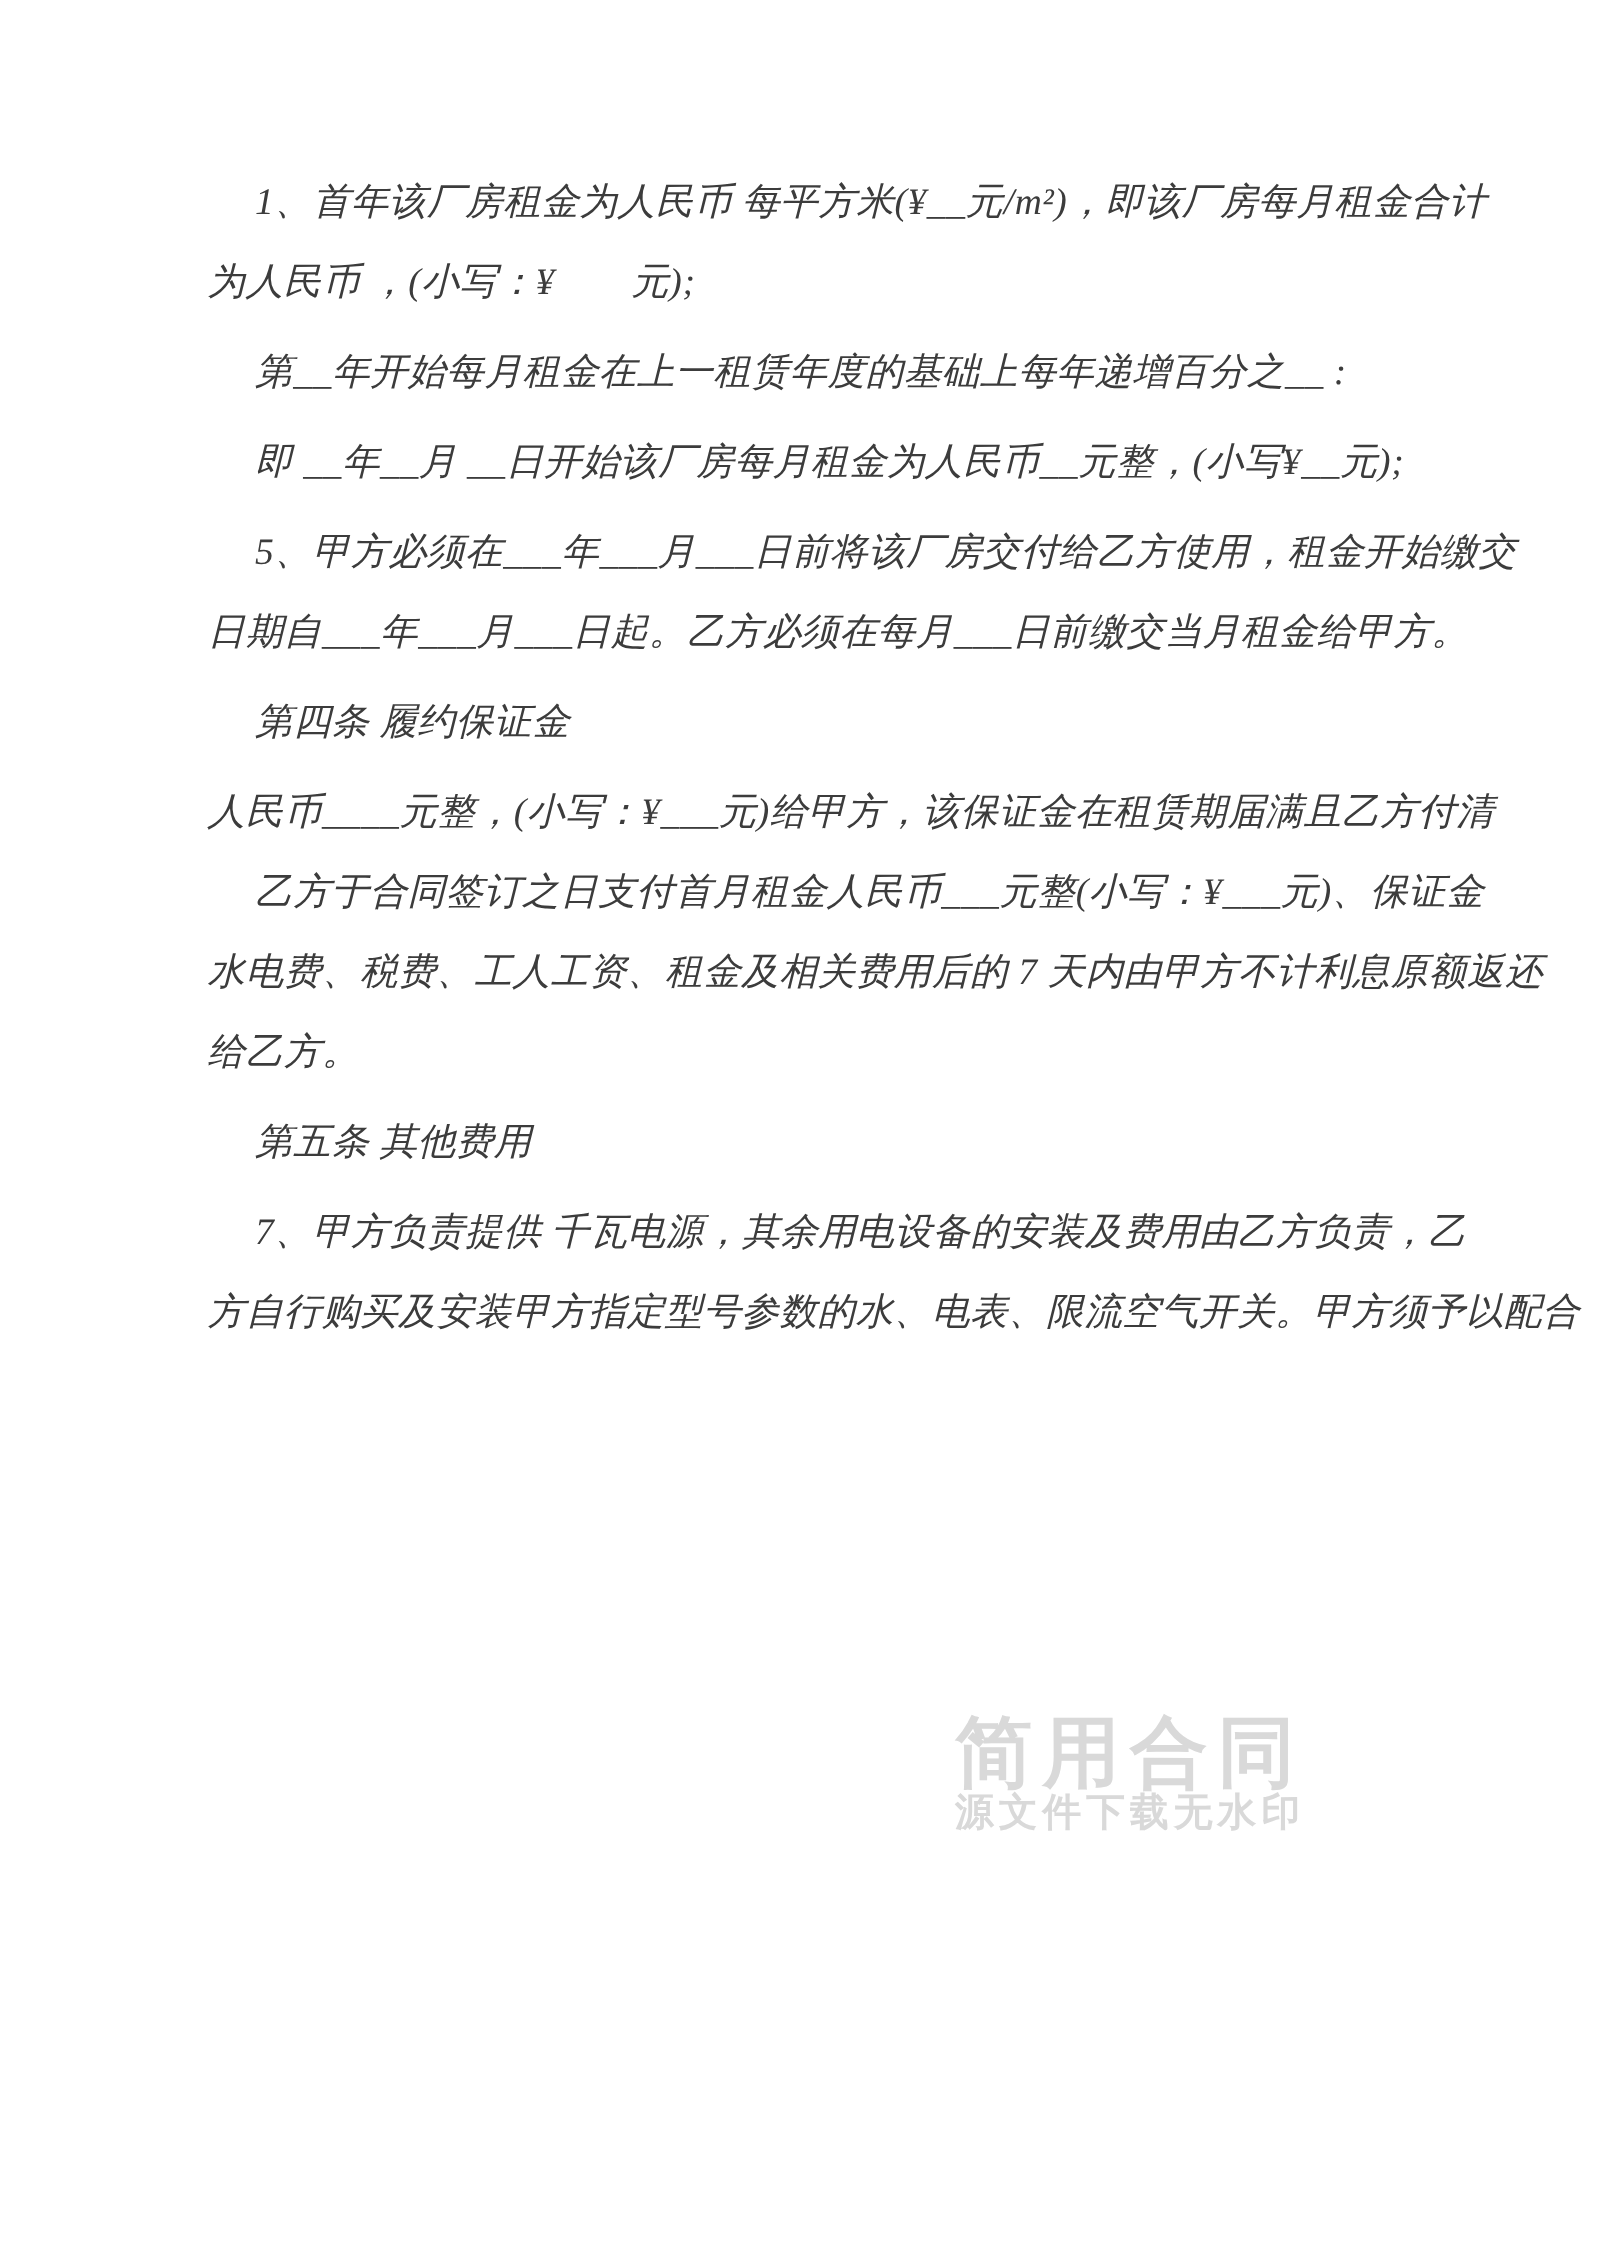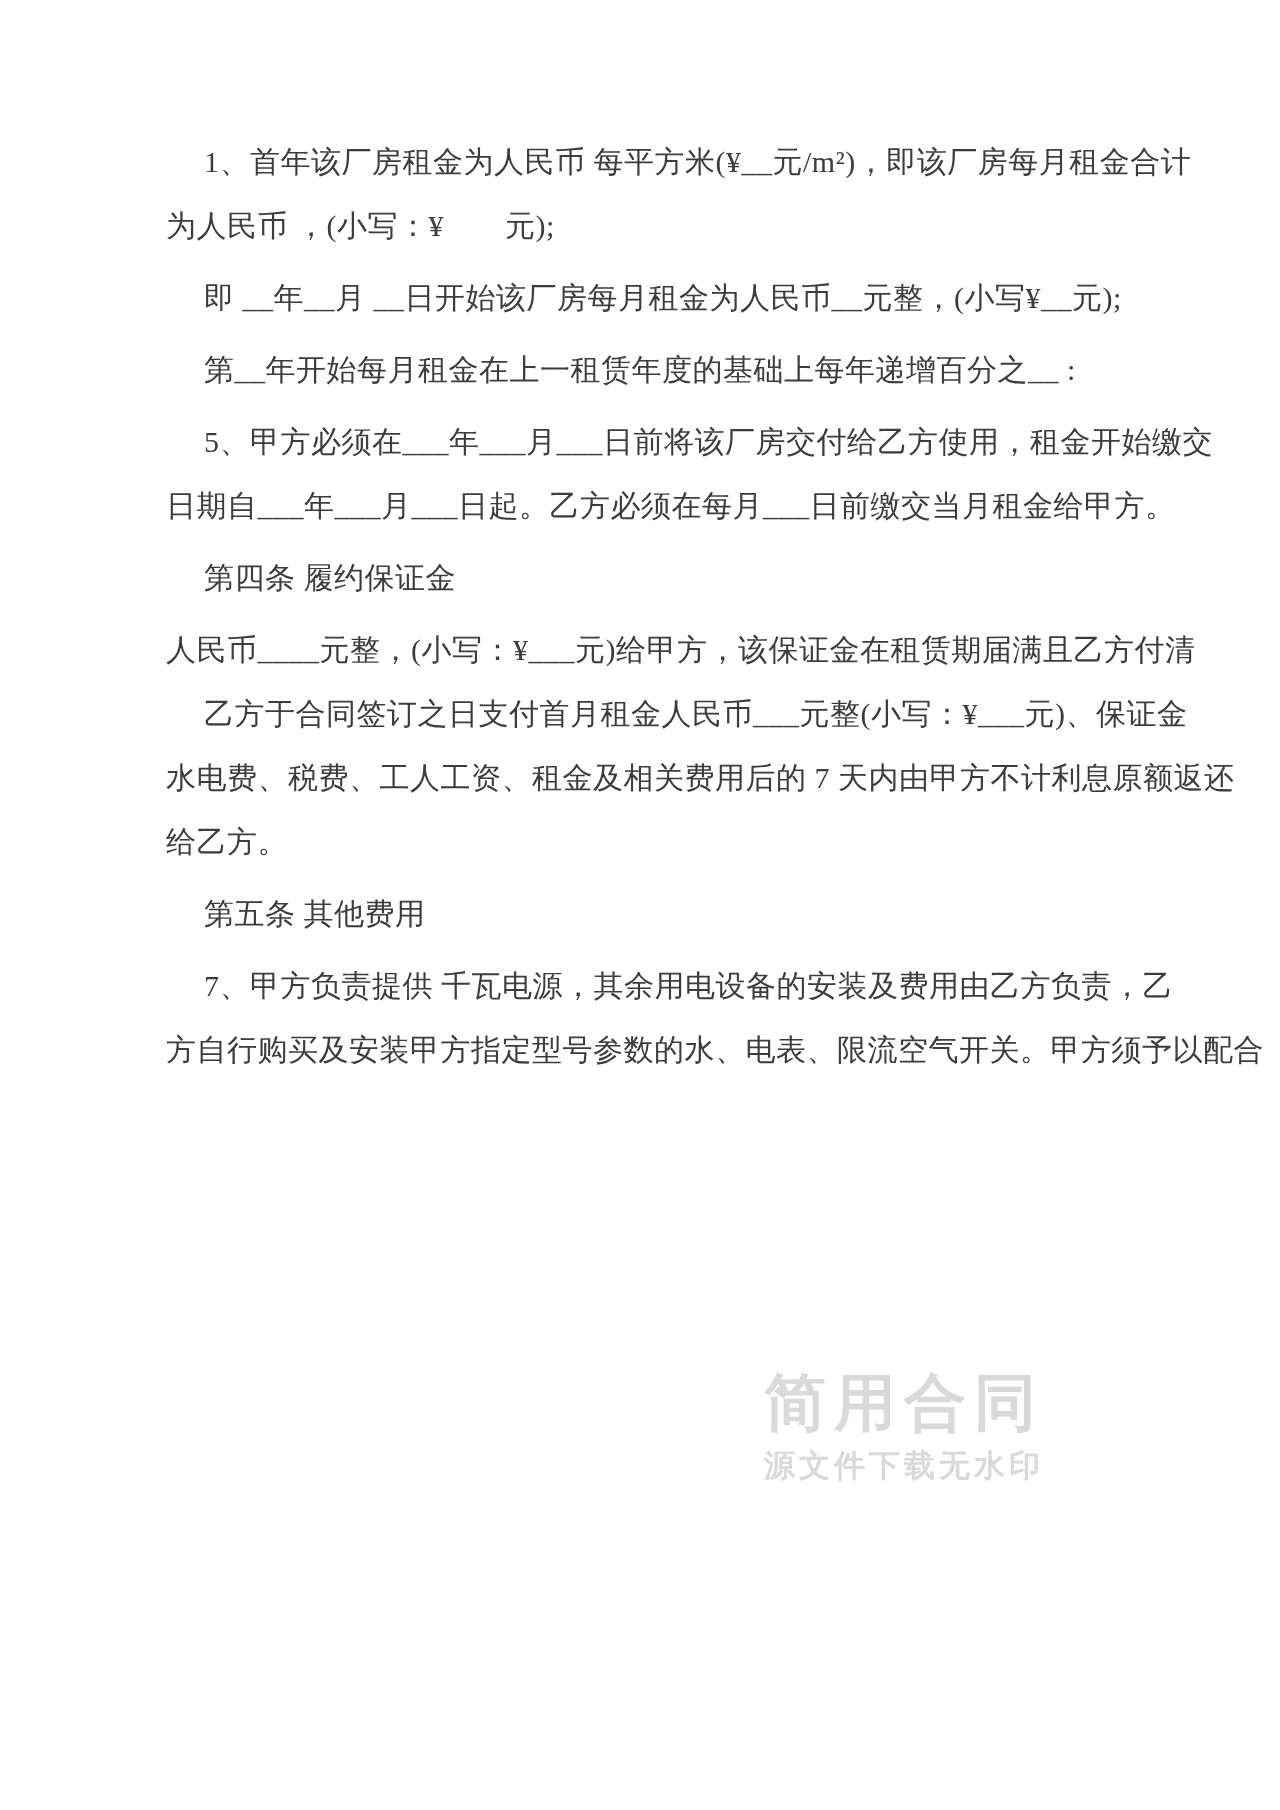--- a/index.html
+++ b/index.html
@@ -27,59 +27,59 @@
     color: #3c3c3c;
     font-size: 30px;
     line-height: 64px;
     letter-spacing: 0.5px;
   }
   .para {
     margin: 0 0 8px 0;
   }
   .line {
     white-space: nowrap;
+    font-style: italic;
   }
   .line.first {
     text-indent: 38px;
   }
   .watermark {
     position: absolute;
     top: 1372px;
     right: 236px;
     font-family: Liberation Serif, serif;
     font-weight: bold;
     text-align: left;
   }
   .wm-title {
     font-size: 62px;
     line-height: 1;
     letter-spacing: 8px;
   }
   .wm-sub {
     font-size: 31px;
     line-height: 1;
-    margin-top: 16px;
     letter-spacing: 4px;
   }
 </style>
 </head>
 <body>
 
 <div class="page">
 
   <div class="doc" id="document-body" style="color: rgb(60, 60, 60);">
       <div class="para">
         <div class="line first">1、首年该厂房租金为人民币 每平方米(¥__元/m²)，即该厂房每月租金合计</div>
         <div class="line">为人民币 ，(小写：¥　　元);</div>
       </div>
       <div class="para">
-        <div class="line first">即 __年__月 __日开始该厂房每月租金为人民币__元整，(小写¥__元);</div>
+        <div class="line first">第__年开始每月租金在上一租赁年度的基础上每年递增百分之__ :</div>
       </div>
       <div class="para">
-        <div class="line first">第__年开始每月租金在上一租赁年度的基础上每年递增百分之__ :</div>
+        <div class="line first">即 __年__月 __日开始该厂房每月租金为人民币__元整，(小写¥__元);</div>
       </div>
       <div class="para">
         <div class="line first">5、甲方必须在___年___月___日前将该厂房交付给乙方使用，租金开始缴交</div>
         <div class="line">日期自___年___月___日起。乙方必须在每月___日前缴交当月租金给甲方。</div>
       </div>
       <div class="para">
         <div class="line first">第四条 履约保证金</div>
       </div>
       <div class="para">
         <div class="line">人民币____元整，(小写：¥___元)给甲方，该保证金在租赁期届满且乙方付清</div>

